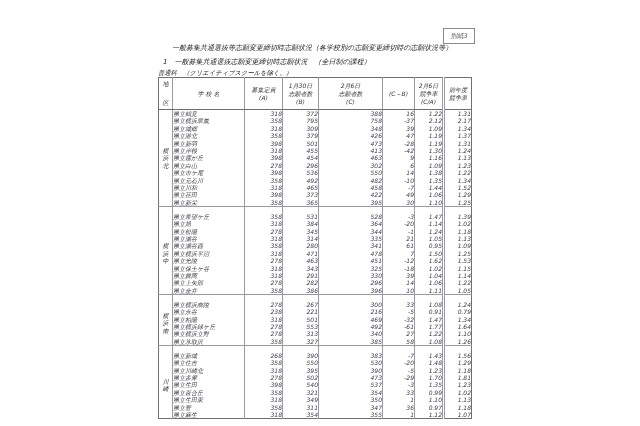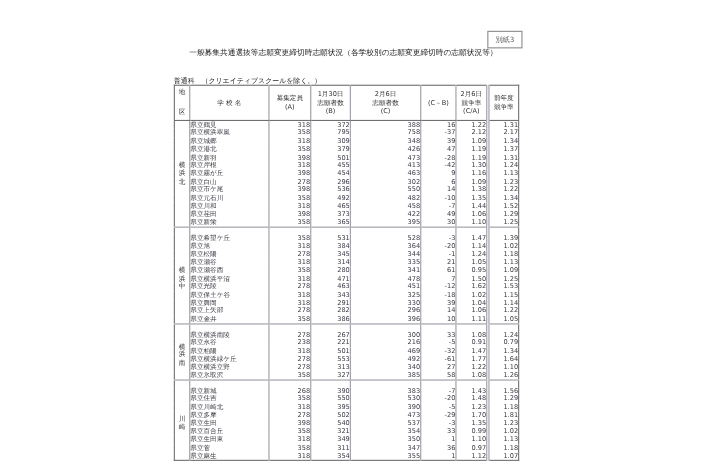--- a/index.html
+++ b/index.html
@@ -1,21 +1,21 @@
 <!DOCTYPE html>
 <html><head>
 <meta charset="utf-8">
 <style>
   html,body { margin:0; padding:0; }
   body {
     width:640px; height:426px; background:#ffffff; overflow:hidden;
     font-family:"DejaVu Sans", sans-serif; color:#333;
     -webkit-font-smoothing:antialiased;
   }
-  .page { position:relative; width:640px; height:426px; background:#fff; }
+  .page { position:relative; width:640px; height:426px; background:#fff;font-style:italic; }
 
   .tag-box {
     position:absolute; left:443px; top:28px; width:30px; height:14px;
     border:1px solid #8a8a8a; background:#fff;
     display:flex; align-items:center; justify-content:center;
     font-size:6.5px; color:#555;
   }
   .title    { position:absolute; left:172px; top:43px;  font-size:7px;   color:#222; white-space:nowrap; }
   .subtitle { position:absolute; left:163px; top:57px;  font-size:7px;   color:#222; white-space:nowrap; }
   .note     { position:absolute; left:158px; top:68.5px; font-size:6.3px; color:#222; white-space:nowrap; }
@@ -59,20 +59,21 @@
   tr.gap td { border-top:1px solid #9a9aa2; }
 </style>
 </head>
 <body>
 
 <div class="page">
   <div class="tag-box">
     <span>別紙3</span>
   </div>
   <div class="title">一般募集共通選抜等志願変更締切時志願状況（各学校別の志願変更締切時の志願状況等）</div>
+  <div class="subtitle">1　一般募集共通選抜志願変更締切時志願状況　（全日制の課程）</div>
   <div class="note">普通科　（クリエイティブスクールを除く。）</div>
 
   <table class="main" id="status-table">
     <colgroup>
       <col style="width:14px">
         <col style="width:72px">
         <col style="width:38px">
         <col style="width:36px">
       <col style="width:64px">
         <col style="width:32px">

